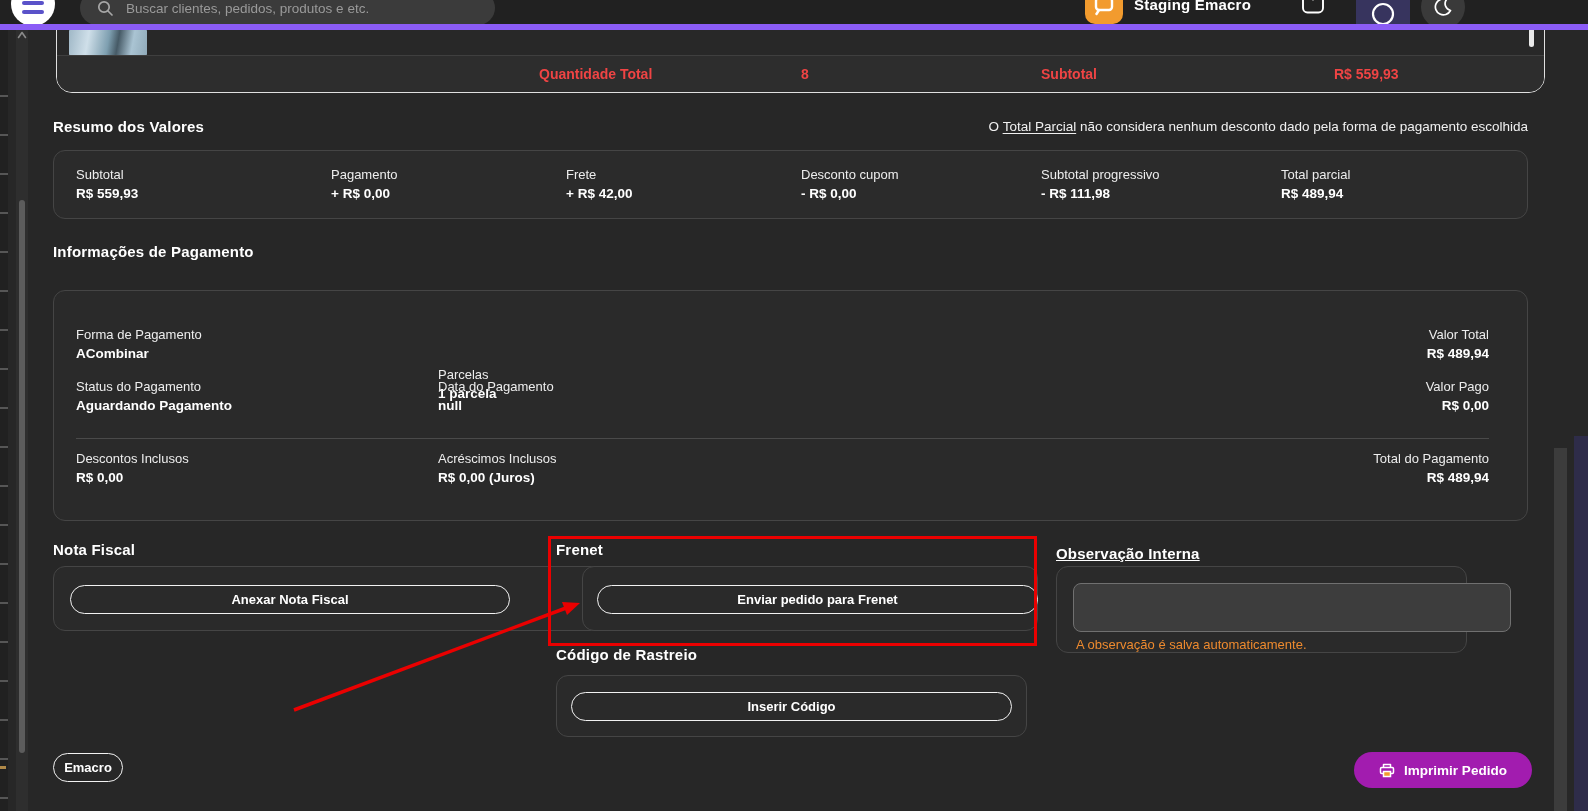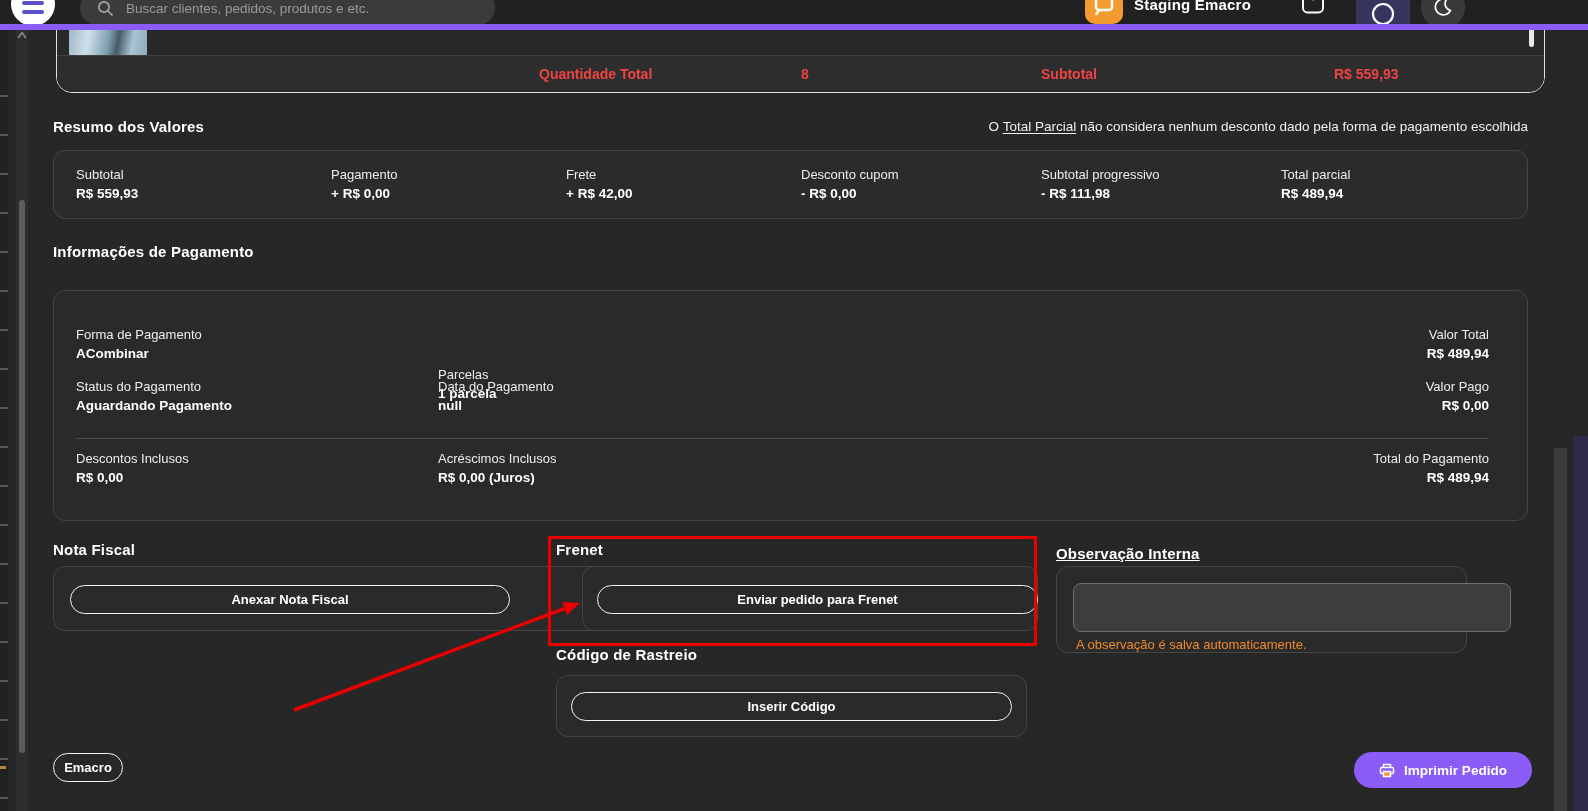--- a/index.html
+++ b/index.html
@@ -52,21 +52,21 @@
   .vs-item { position:absolute; top:16px; }
   .f-label { font-size:13px; color:#ededed; }
   .f-value { font-size:13.5px; font-weight:700; color:#ffffff; margin-top:4px; }
   .right-col { text-align:right; }
   .divider { position:absolute; left:22px; right:38px; top:147px; height:1px; background:#4a4a4a; }
 
   .btn-outline { position:absolute; height:29px; border:1.5px solid #f2f2f2; border-radius:15px; background:transparent; color:#ffffff; font-size:13px; font-weight:600; display:flex; align-items:center; justify-content:center; cursor:pointer; font-family:"Liberation Sans", sans-serif; }
   .obs-textarea { position:absolute; left:16px; top:16px; width:438px; height:49px; background:#3d3d3d; border:1px solid #707070; border-radius:8px; resize:none; outline:none; color:#eee; font-family:"Liberation Sans", sans-serif; padding:6px 10px; }
   .obs-helper { position:absolute; left:19px; top:70px; font-size:13px; color:#ee8a2e; }
 
-  .btn-primary { position:absolute; left:1354px; top:752px; width:178px; height:36px; border:none; border-radius:18px; background:#8b5cf6; color:#ffffff; font-size:13.5px; font-weight:700; display:flex; align-items:center; justify-content:center; gap:9px; cursor:pointer; font-family:"Liberation Sans", sans-serif; }
+  .btn-primary { position:absolute; left:1354px; top:752px; width:178px; height:36px; border:none; border-radius:18px; background:#a21caf; color:#ffffff; font-size:13.5px; font-weight:700; display:flex; align-items:center; justify-content:center; gap:9px; cursor:pointer; font-family:"Liberation Sans", sans-serif; }
 
   
   .red-box { position:absolute; left:548px; top:536px; width:489px; height:110px; border:3px solid #ea0000; z-index:55; pointer-events:none; }
   .arrow-svg { position:absolute; left:0; top:0; z-index:56; pointer-events:none; }
 </style>
 </head>
 <body>
 
 <div class="screen">
 

